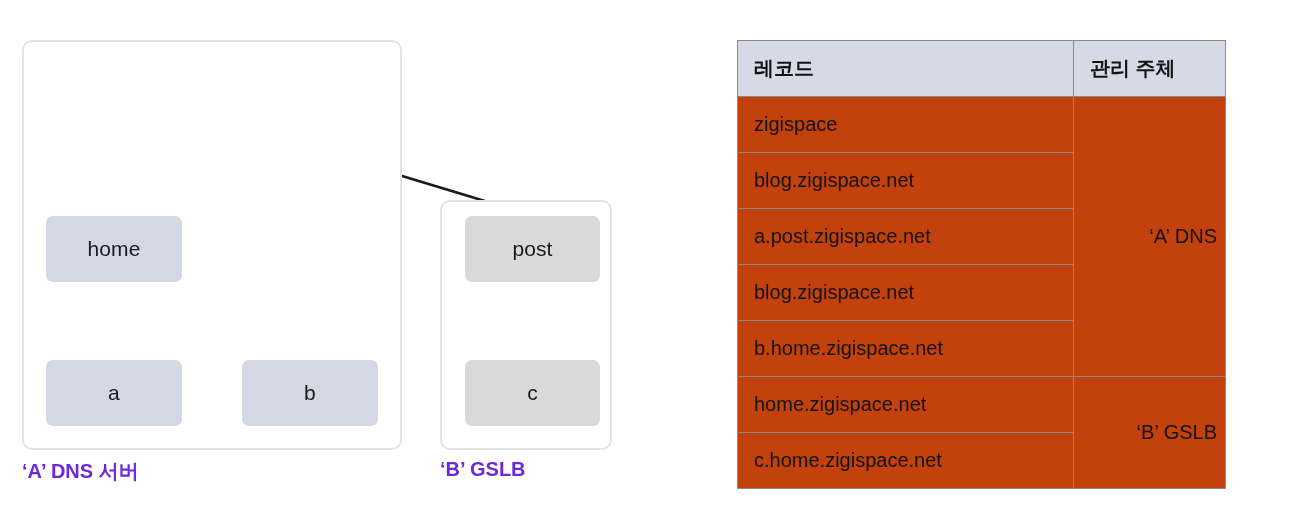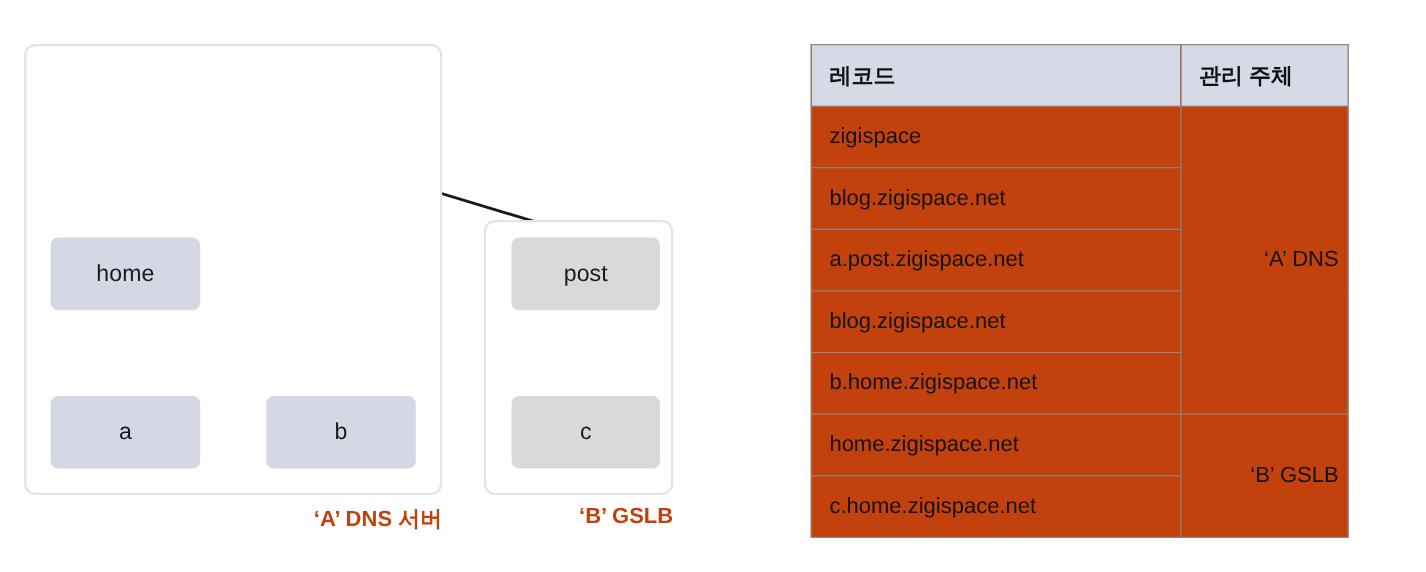--- a/index.html
+++ b/index.html
@@ -69,24 +69,24 @@
     position: absolute;
     left: 0;
     top: 0;
     width: 700px;
     height: 520px;
     pointer-events: none;
   }
 
   .group-label {
     position: absolute;
-    text-align: right;
+    text-align: left;
     font-size: 20px;
     font-weight: bold;
-    color: #c2410c;
+    color: #6d28d9;
     white-space: nowrap;
   }
   #dns-label  { left: 22px;  top: 458px; width: 380px; }
   #gslb-label { left: 440px; top: 458px; width: 172px; }
 
   
   #record-table {
     position: absolute;
     left: 737px;
     top: 40px;

